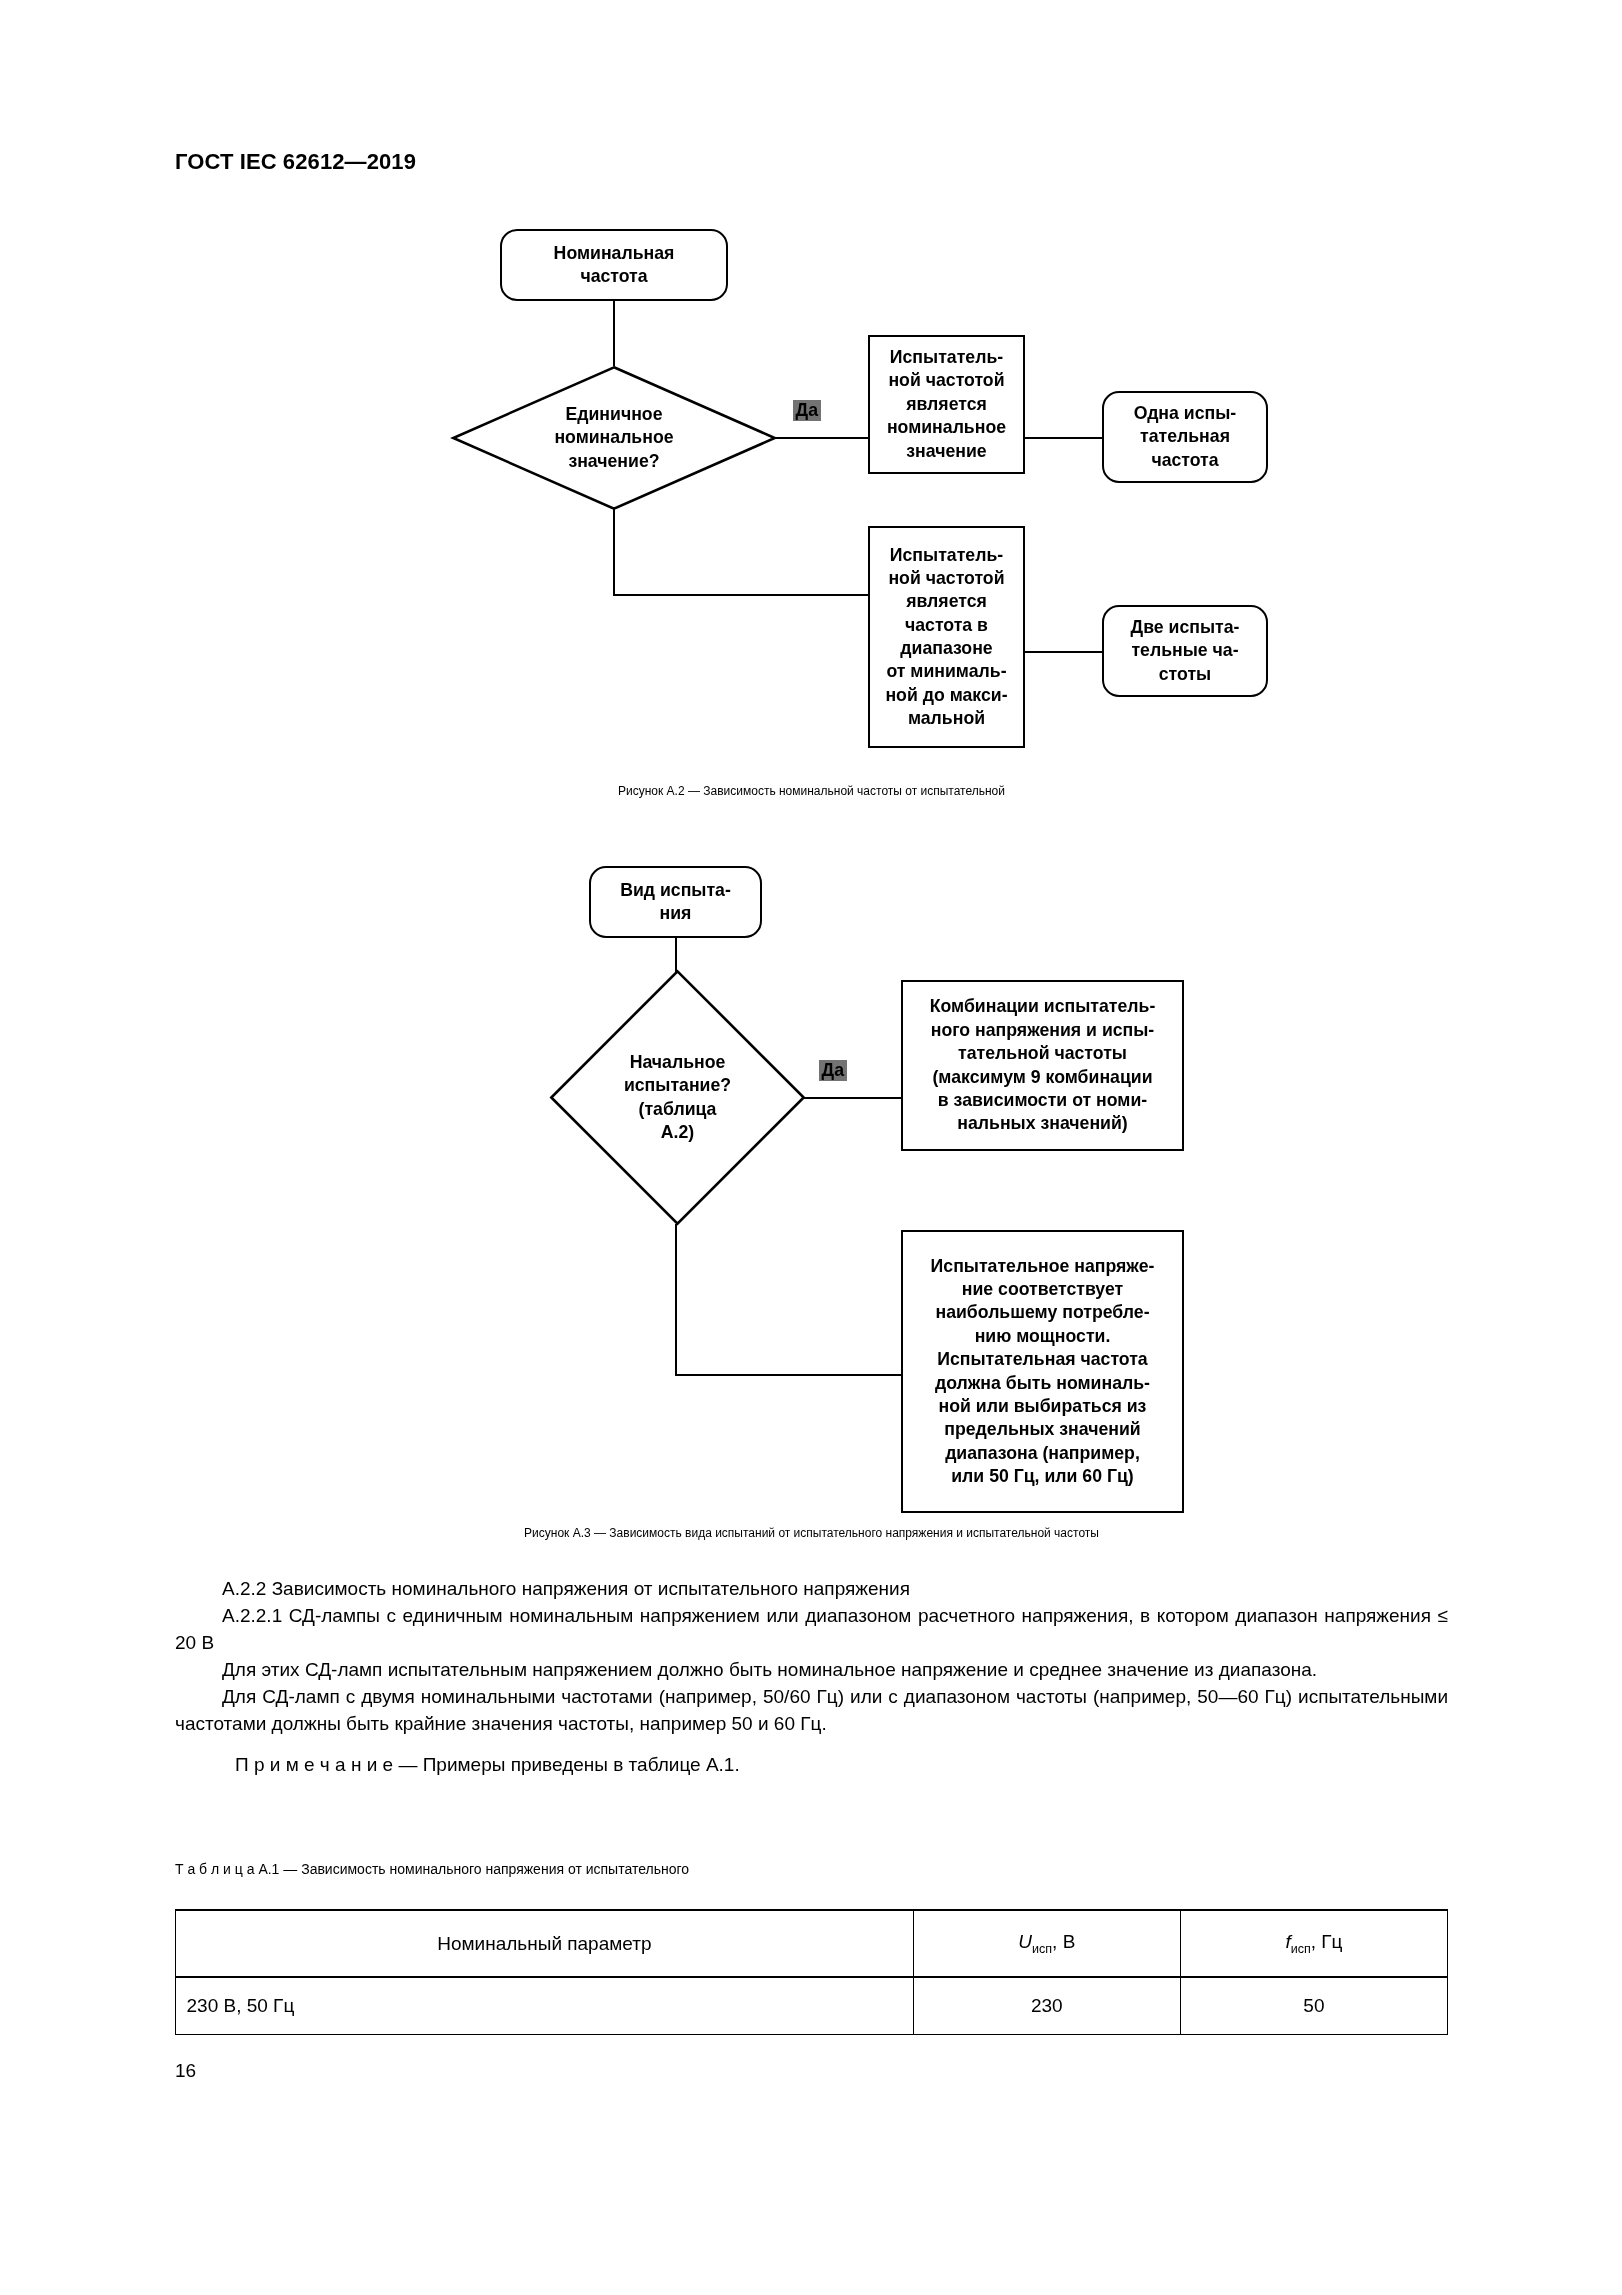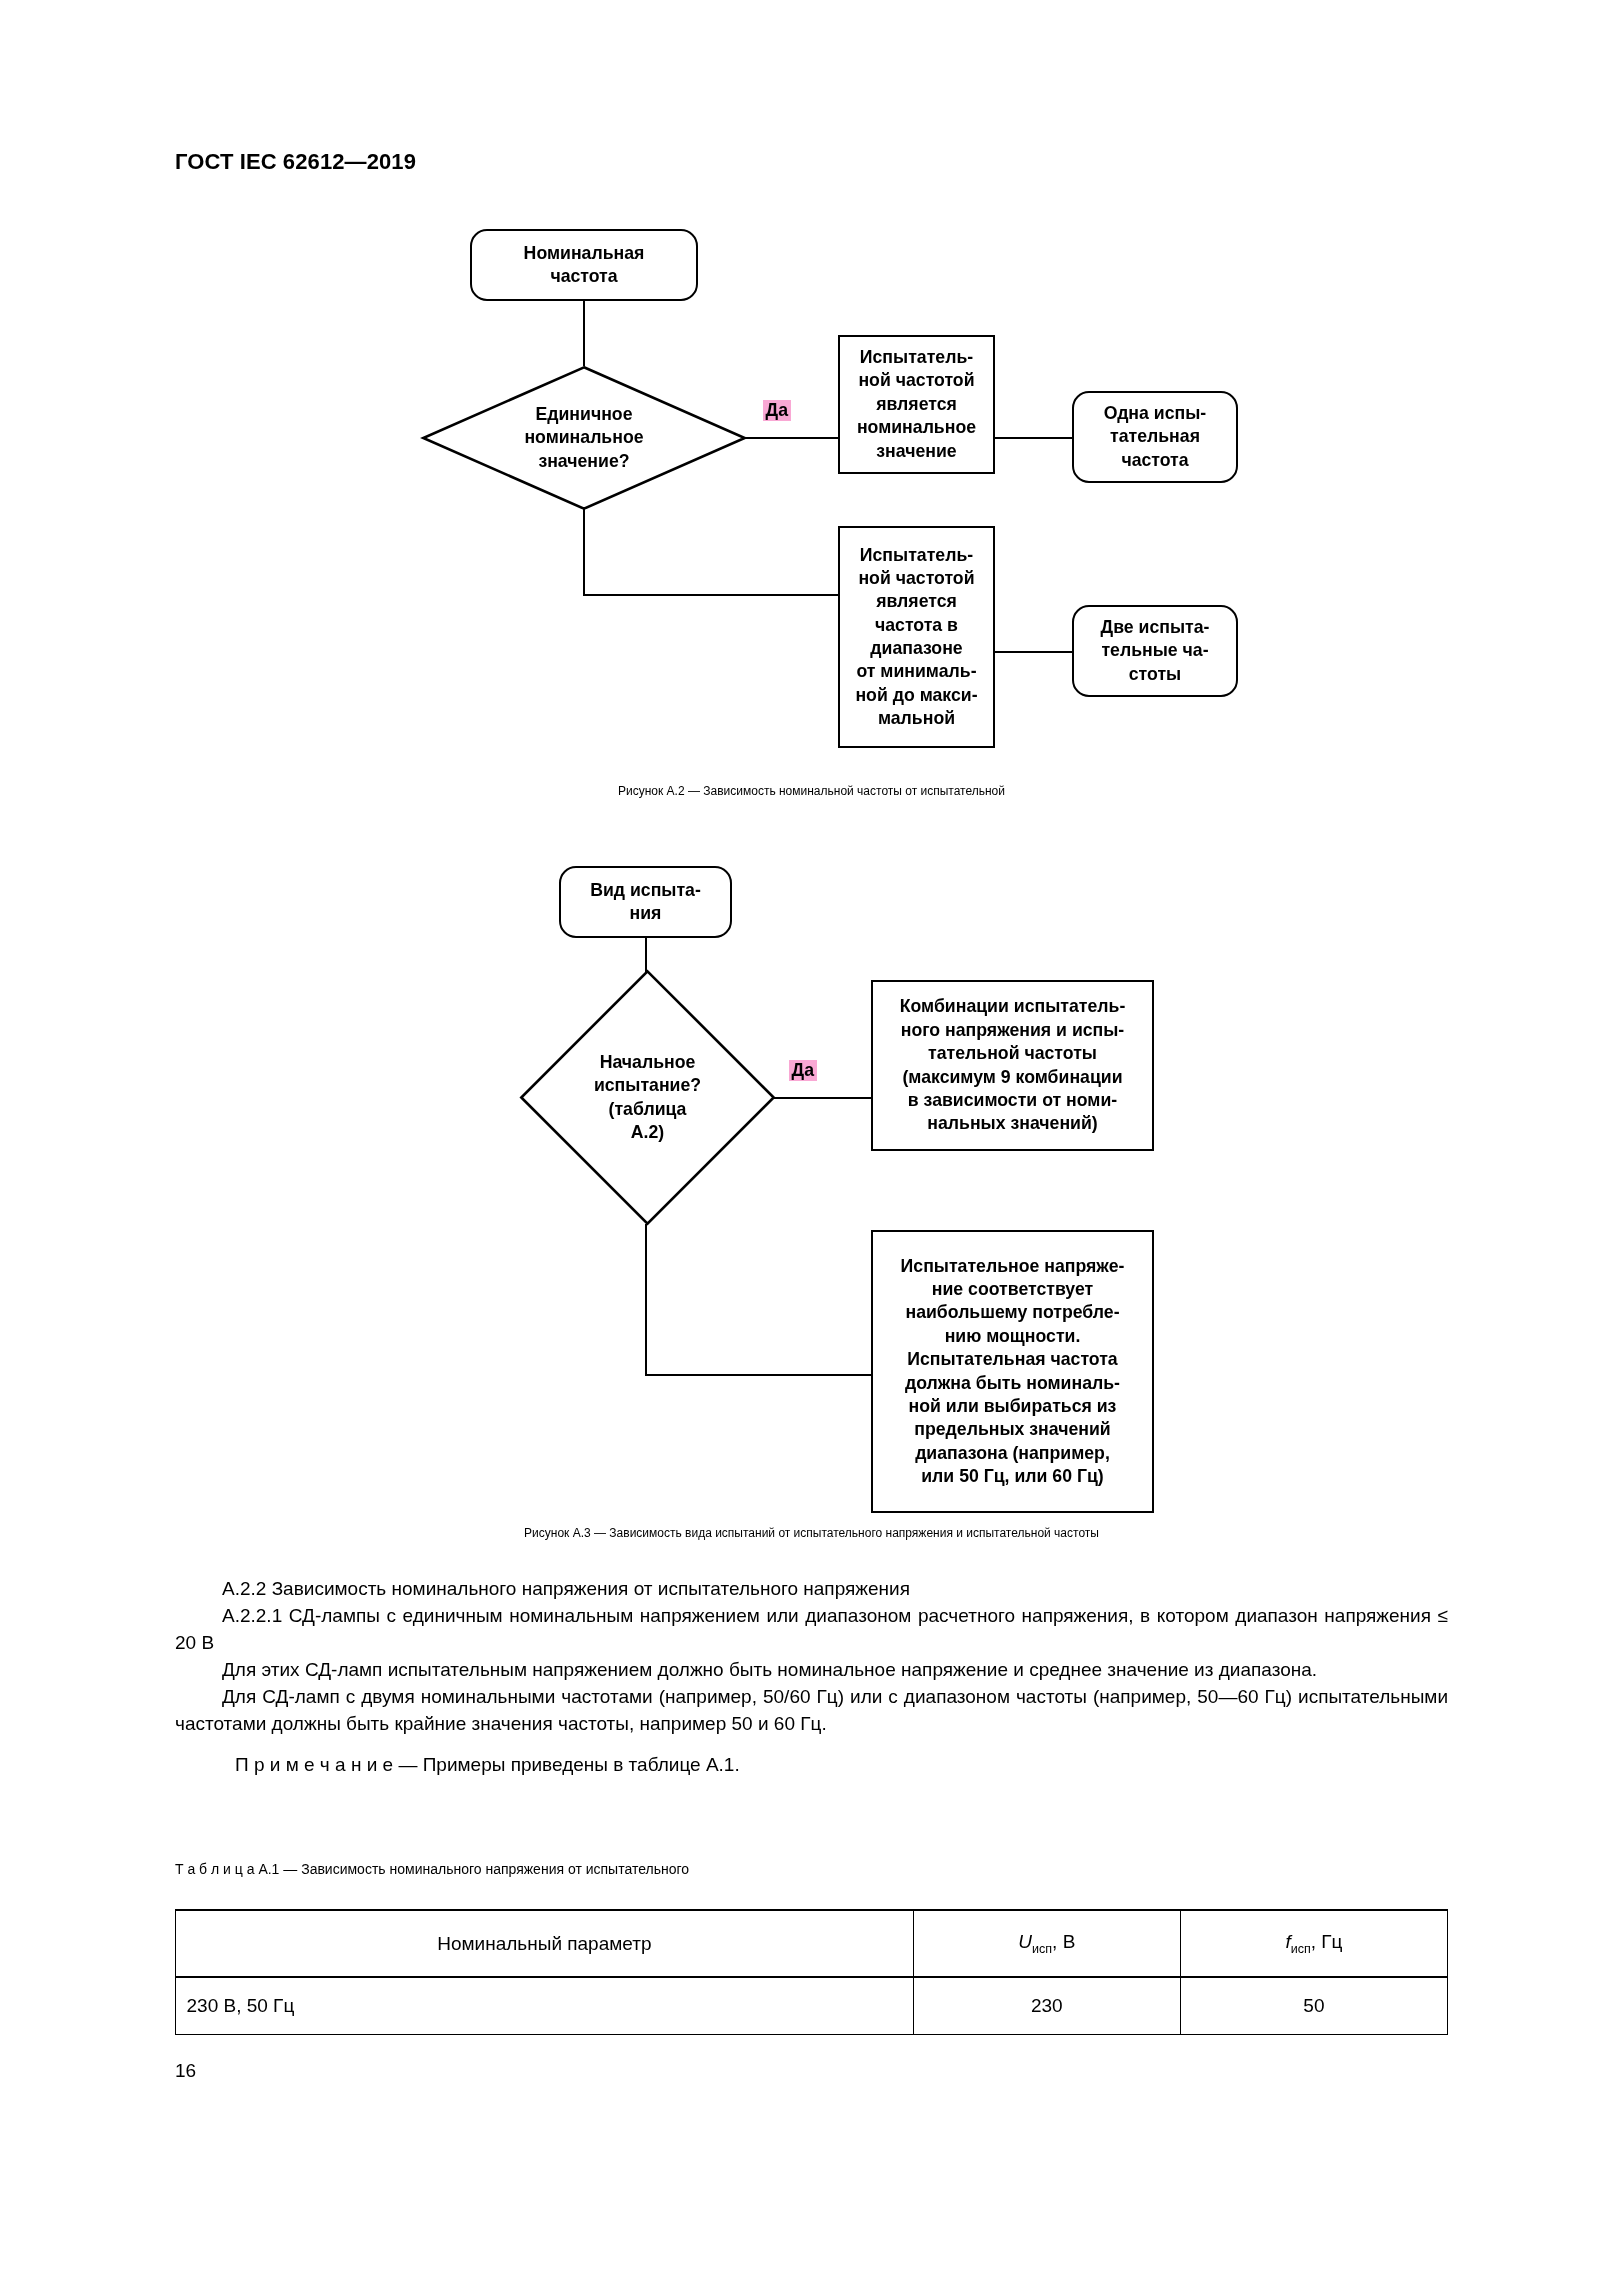--- a/index.html
+++ b/index.html
@@ -3,21 +3,21 @@
 <meta charset="utf-8">
 <style>
   html, body { margin:0; padding:0; background:#ffffff; }
   body {
     width:1623px; height:2295px;
     font-family:"Liberation Sans", sans-serif;
     color:#000;
     position:relative;
     overflow:hidden;
   }
-  .page { position:absolute; inset:0; }
+  .page { position:absolute; inset:0;padding-left:30px; }
 
   
   .doc-header {
     position:absolute; left:175px; top:149px;
     font-size:22px; font-weight:bold; letter-spacing:0.1px;
   }
 
   
   .flow { position:absolute; }
   .node {
@@ -48,21 +48,21 @@
     white-space:pre-line;
     z-index:4;
   }
 
   .line { position:absolute; background:#000; z-index:1; }
   .line.h { height:2px; }
   .line.v { width:2px; }
 
   .edge-label {
     position:absolute; font-size:17.7px; font-weight:bold; z-index:4;
-    background:#f9a8d4; padding:0 2.6px;
+    background:#737373; padding:0 2.6px;
   }
 
   
   .caption {
     position:absolute;
     font-size:12px;
     text-align:center;
     width:100%;
     left:0;
   }

